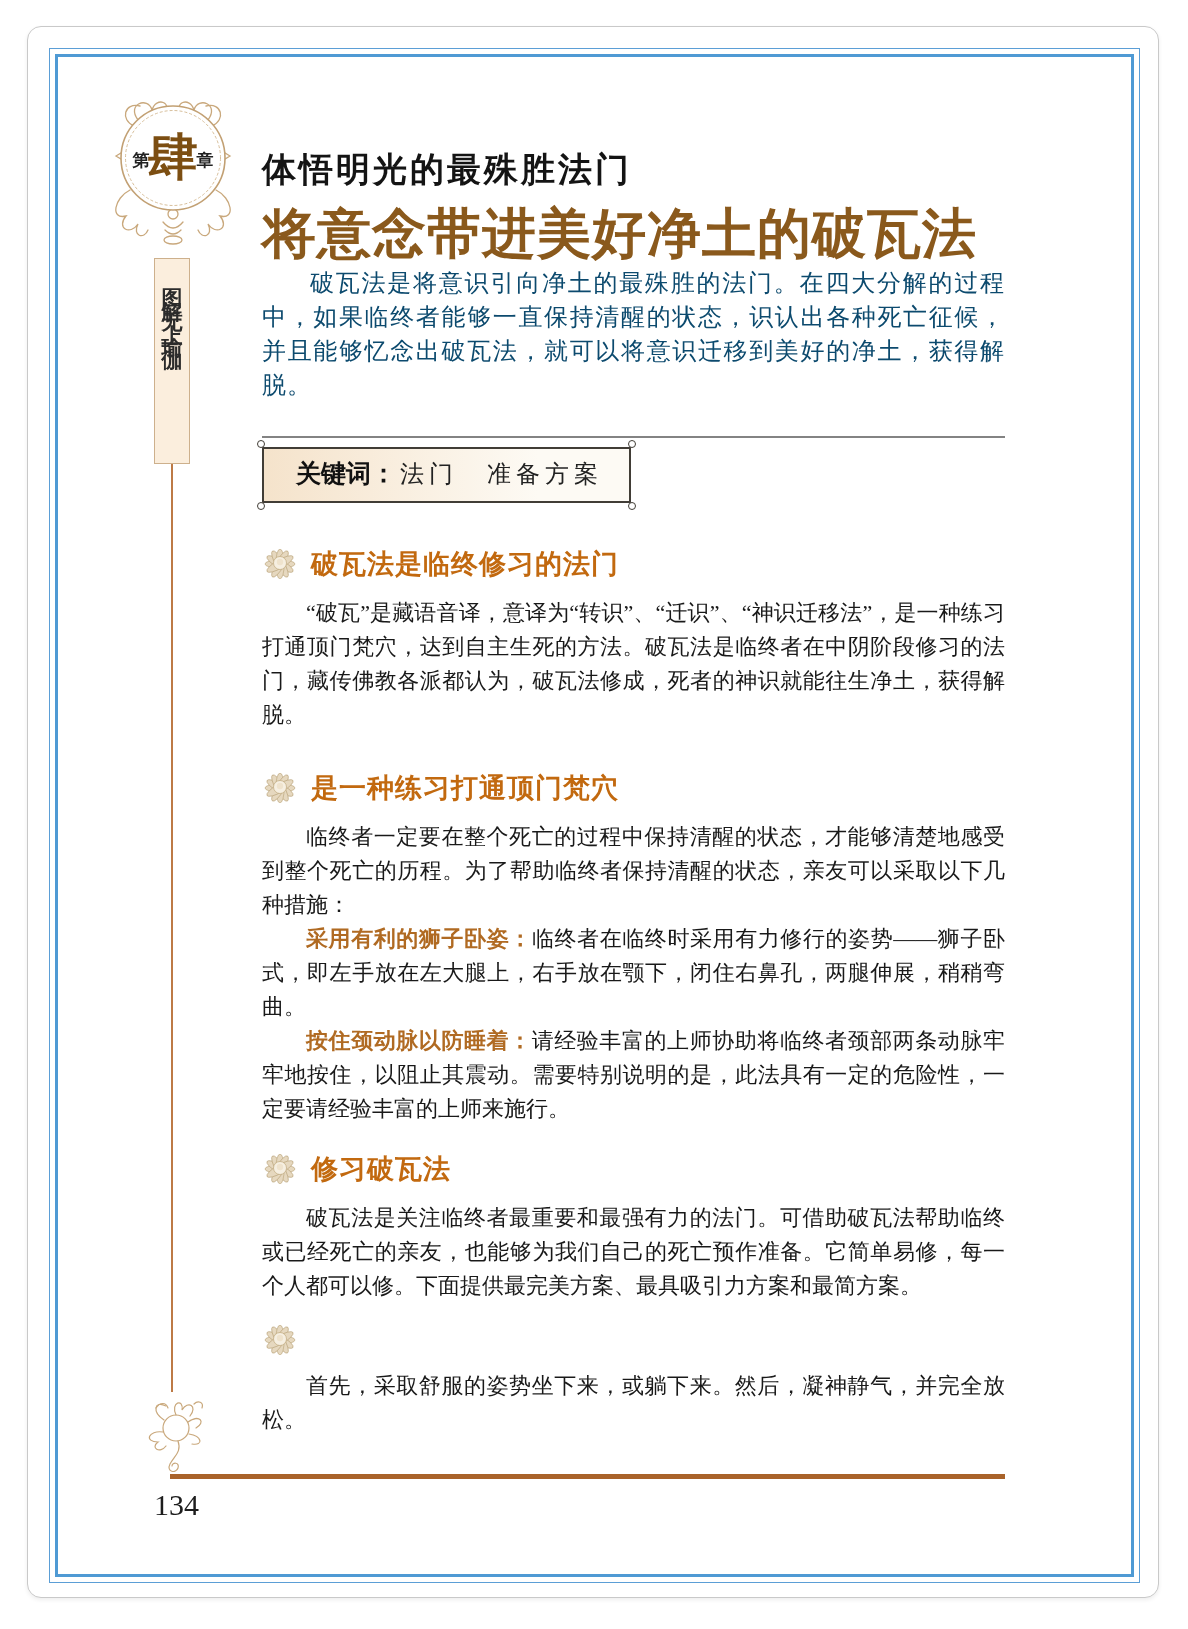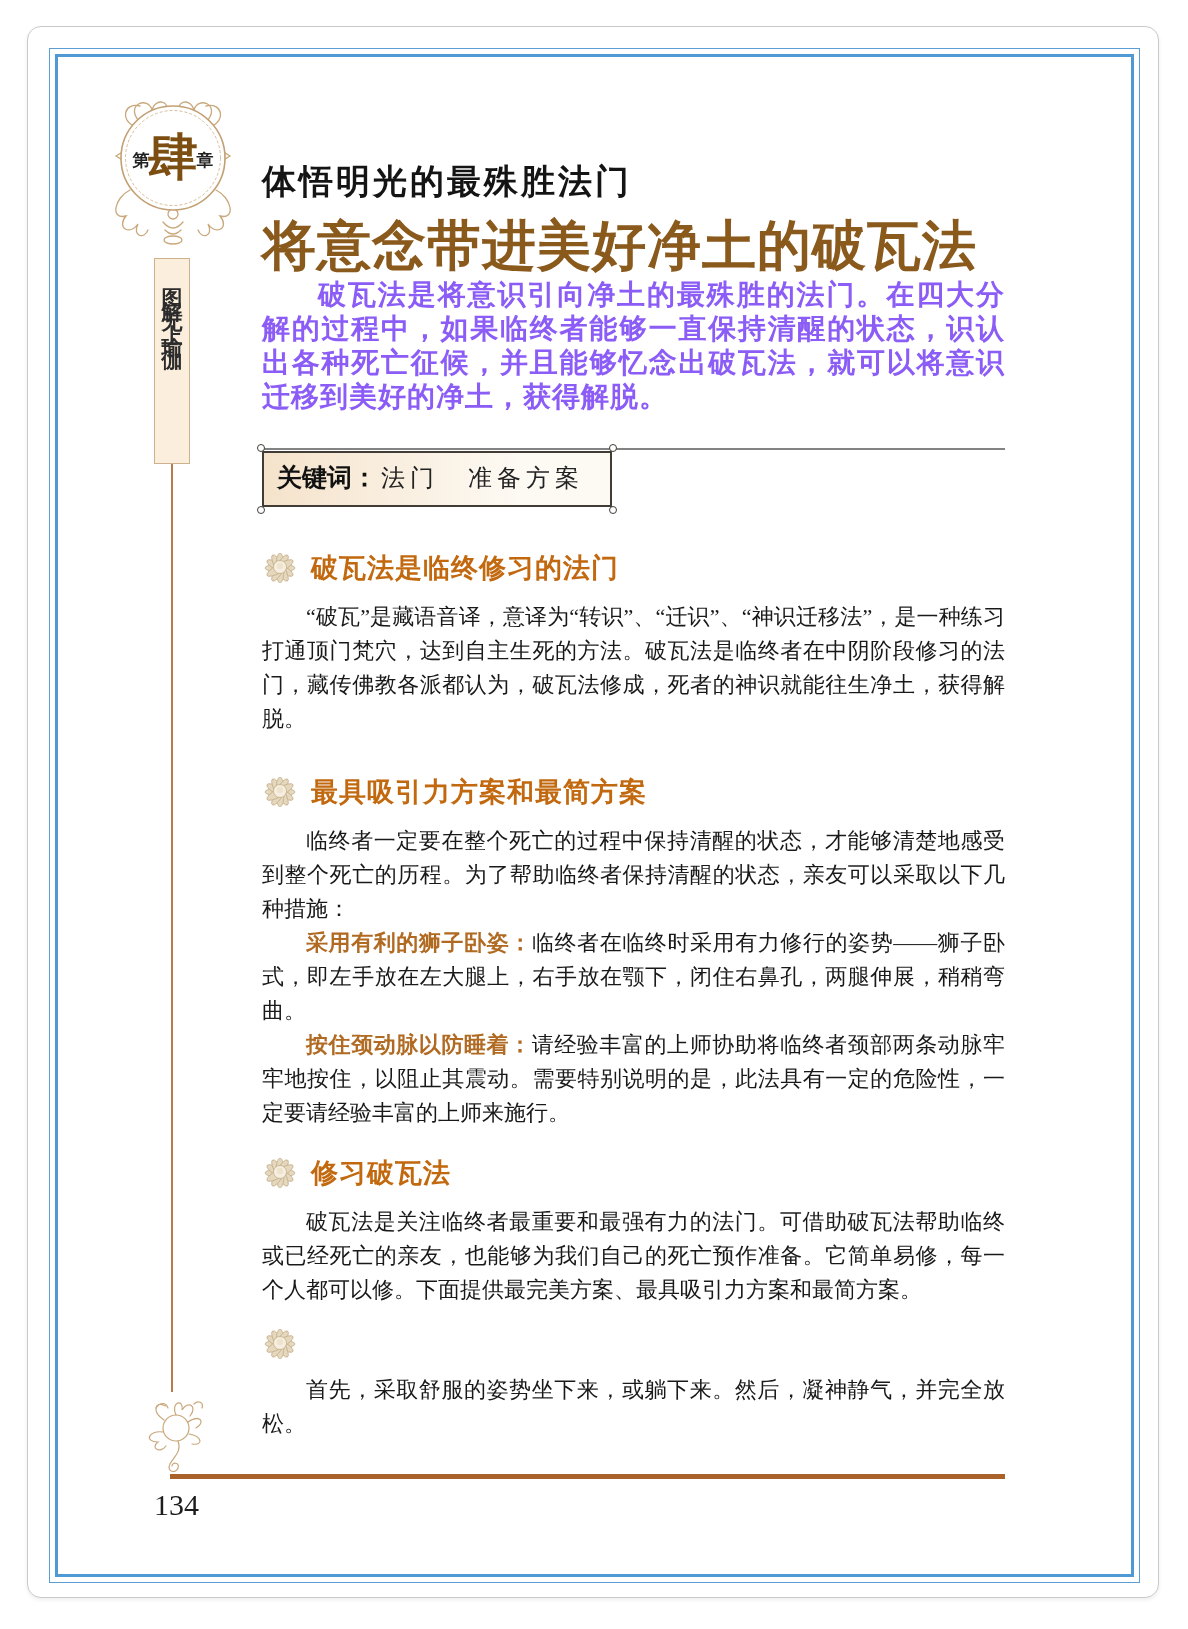--- a/index.html
+++ b/index.html
@@ -30,39 +30,39 @@
     background:#fbeedd;border:1px solid #cdb08c;box-sizing:border-box;
     display:flex;justify-content:center;
   }
   .side-strip span{
     writing-mode:vertical-rl;letter-spacing:12px;font-size:21px;font-weight:600;
     color:#2b2b2b;padding-top:13px;font-family:"Liberation Sans","DejaVu Sans",sans-serif;
   }
   .vline{position:absolute;left:171px;top:464px;width:2px;height:928px;background:#bd7a46;}
   .lotus{position:absolute;left:136px;top:1390px;}
   
-  .main{position:absolute;left:262px;top:16px;width:743px;display:flow-root;}
+  .main{position:absolute;left:262px;top:4px;width:743px;display:flow-root;}
   .main p{margin:0;}
   .kicker{
     margin-top:146px;font-size:34px;font-weight:bold;line-height:40px;
     color:#141414;letter-spacing:3px;
   }
   .main-title{
     margin-top:12px;font-size:54px;font-weight:bold;line-height:64px;
     color:#8a591c;letter-spacing:1px;white-space:nowrap;
   }
   .intro{
-    margin-top:32px;font-size:28px;line-height:34px;color:#8b5cf6;
-    letter-spacing:1px;text-indent:2em;text-align:justify;font-weight:700;
+    margin-top:32px;font-size:24px;line-height:34px;color:#0c4a6e;
+    letter-spacing:1px;text-indent:2em;text-align:justify;font-weight:400;
   }
   .divider{margin-top:34px;height:2px;background:#838383;}
   .keywords{
-    margin-top:1px;position:relative;display:inline-block;
+    margin-top:9px;position:relative;display:inline-block;
     border:2px solid #413d36;background:linear-gradient(90deg,#f5e3cb,#fdfaf4 75%);
-    padding:7px 26px 7px 13px;line-height:34px;
+    padding:7px 26px 7px 32px;line-height:34px;
   }
   .keywords .dot{
     position:absolute;width:6px;height:6px;border:1.5px solid #413d36;border-radius:50%;
     background:#fff;
   }
   .dot.tl{left:-7px;top:-9px;} .dot.tr{right:-7px;top:-9px;}
   .dot.bl{left:-7px;bottom:-9px;} .dot.br{right:-7px;bottom:-9px;}
   .kw-label{
     font-family:"Liberation Sans","DejaVu Sans",sans-serif;font-weight:bold;
     font-size:25px;color:#111;
@@ -187,21 +187,21 @@
       </svg>
     <span class="sec-title">破瓦法是临终修习的法门</span>
   </div>
   <p class="para">“破瓦”是藏语音译，意译为“转识”、“迁识”、“神识迁移法”，是一种练习打通顶门梵穴，达到自主生死的方法。破瓦法是临终者在中阴阶段修习的法门，藏传佛教各派都认为，破瓦法修成，死者的神识就能往生净土，获得解脱。</p>
 
   
   <div class="sec s2">
     <svg width="36" height="30">
         <use href="#sec-flower"></use>
       </svg>
-    <span class="sec-title">最具吸引力方案和最简方案</span>
+    <span class="sec-title">是一种练习打通顶门梵穴</span>
   </div>
   <p class="para">临终者一定要在整个死亡的过程中保持清醒的状态，才能够清楚地感受到整个死亡的历程。为了帮助临终者保持清醒的状态，亲友可以采取以下几种措施：</p>
   <p class="para cont"><span class="lead">采用有利的狮子卧姿：</span><span>临终者在临终时采用有力修行的姿势——狮子卧式，即左手放在左大腿上，右手放在颚下，闭住右鼻孔，两腿伸展，稍稍弯曲。</span></p>
   <p class="para cont"><span class="lead">按住颈动脉以防睡着：</span><span>请经验丰富的上师协助将临终者颈部两条动脉牢牢地按住，以阻止其震动。需要特别说明的是，此法具有一定的危险性，一定要请经验丰富的上师来施行。</span></p>
 
   
   <div class="sec s3">
     <svg width="36" height="30">
         <use href="#sec-flower"></use>
       </svg>

